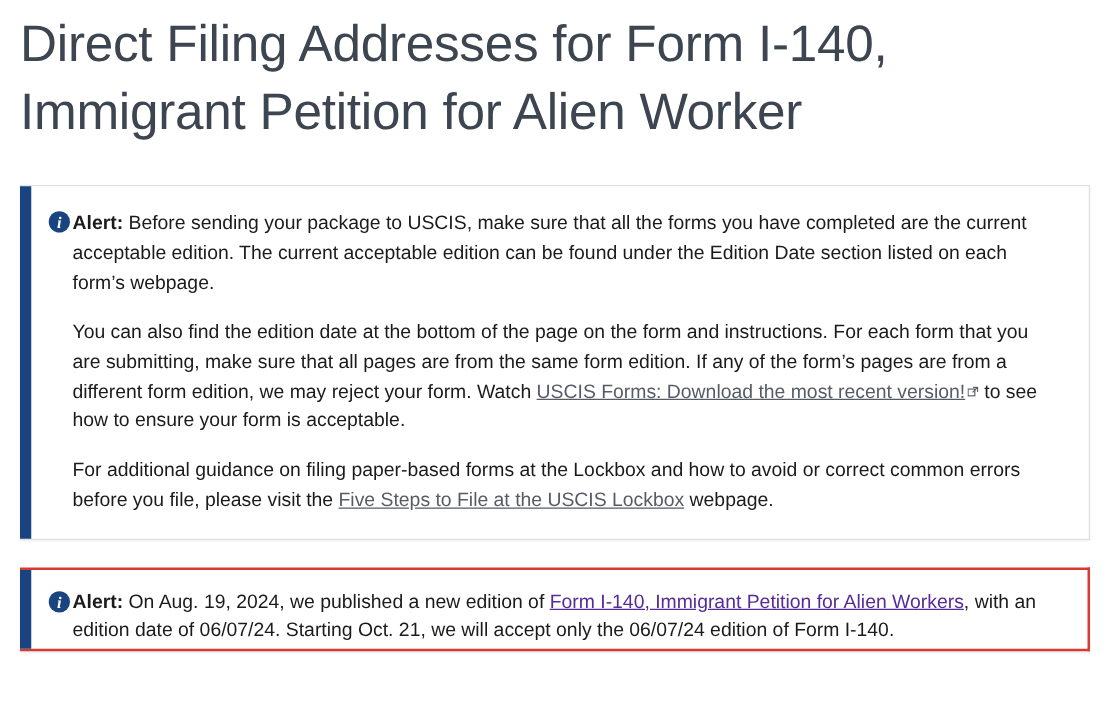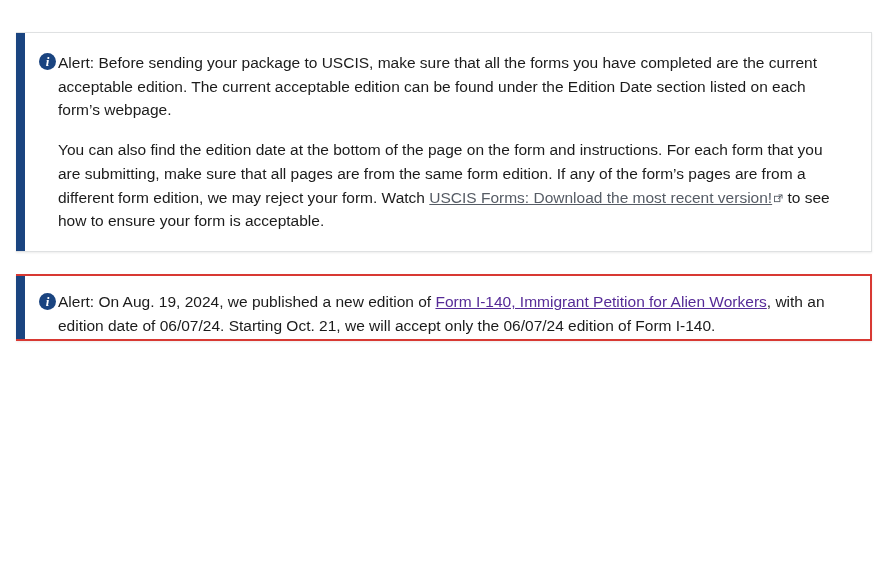--- a/index.html
+++ b/index.html
@@ -82,21 +82,21 @@
   .alert p {
     margin: 0 0 16px 0;
     font-size: 15.5px;
     line-height: 1.53;
     color: #1b1b1b;
   }
   .alert p:last-child {
     margin-bottom: 0;
   }
   .alert-label {
-    font-weight: normal;
+    font-weight: bold;
   }
   a.doc-link {
     color: #565c65;
     text-decoration: underline;
   }
   a.doc-link.purple {
     color: #562b97;
   }
   .ext-icon {
     display: inline-block;
@@ -108,33 +108,35 @@
   }
   .ext-icon svg {
     display: block;
   }
 </style>
 </head>
 <body>
 
 <div class="page">
 
+  <h1 class="page-title">Direct Filing Addresses for Form I-140, Immigrant Petition for Alien Worker</h1>
 
   <div class="alerts">
 
     <div class="alert alert-1">
       <div class="alert-bar"></div>
       <div class="info-icon">i</div>
       <div class="alert-body">
         <p><span class="alert-label">Alert:</span><span> Before sending your package to USCIS, make sure that all the forms you have completed are the current acceptable edition. The current acceptable edition can be found under the Edition Date section listed on each form’s webpage.</span></p>
         <p><span>You can also find the edition date at the bottom of the page on the form and instructions. For each form that you are submitting, make sure that all pages are from the same form edition. If any of the form’s pages are from a different form edition, we may reject your form. Watch </span><a class="doc-link" href="#">USCIS Forms: Download the most recent version!</a><span class="ext-icon"><svg viewBox="0 0 10 10" width="9" height="9">
                 <rect x="0.5" y="2.5" width="6" height="6" fill="none" stroke="#565c65" stroke-width="1"></rect>
                 <path d="M5 1 H9 V5" fill="none" stroke="#565c65" stroke-width="1"></path>
                 <path d="M4.5 5.5 L9 1" stroke="#565c65" stroke-width="1"></path>
               </svg></span><span> to see how to ensure your form is acceptable.</span></p>
+        <p><span>For additional guidance on filing paper-based forms at the Lockbox and how to avoid or correct common errors before you file, please visit the </span><a class="doc-link" href="#">Five Steps to File at the USCIS Lockbox</a><span> webpage.</span></p>
       </div>
     </div>
 
     <div class="alert alert-2">
       <div class="alert-bar"></div>
       <div class="info-icon">i</div>
       <div class="alert-body">
         <p><span class="alert-label">Alert:</span><span> On Aug. 19, 2024, we published a new edition of </span><a class="doc-link purple" href="#">Form I-140, Immigrant Petition for Alien Workers</a><span>, with an edition date of 06/07/24. Starting Oct. 21, we will accept only the 06/07/24 edition of Form I-140.</span></p>
       </div>
     </div>

